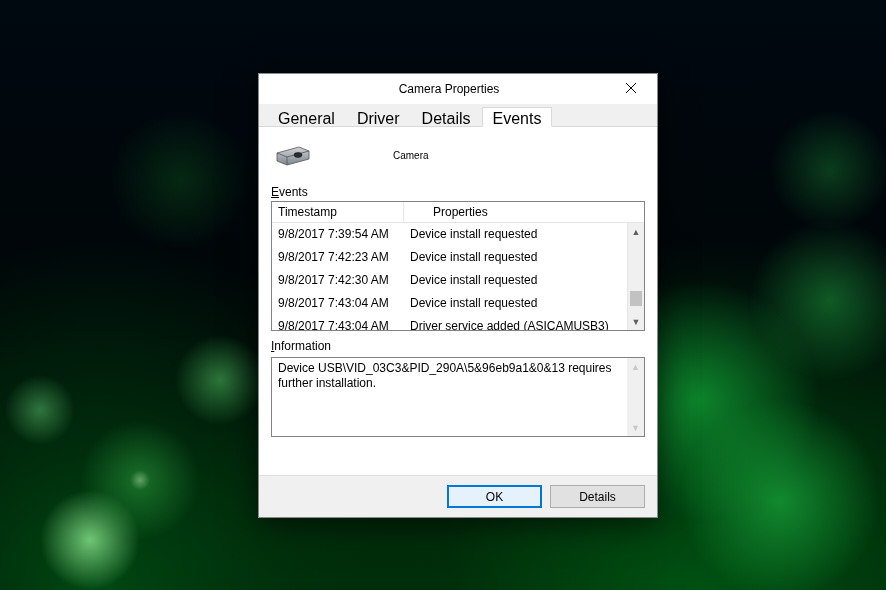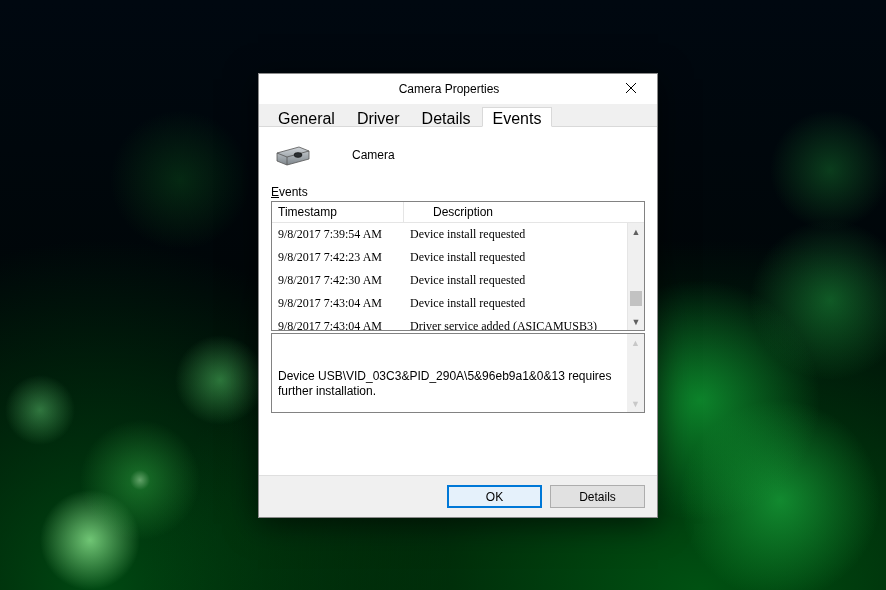--- a/index.html
+++ b/index.html
@@ -89,21 +89,21 @@
 
   .device-header {
     display: flex; align-items: center;
     gap: 20px;
     padding: 4px 4px 14px 4px;
   }
   .device-icon {
     width: 36px; height: 28px;
     position: relative;
   }
-  .device-name { font-size: 12px; margin-left: 21px; }
+  .device-name { font-size: 10px; margin-left: 62px; }
 
   .section-label {
     font-size: 12px;
     margin: 2px 0 2px 0;
   }
   .section-label .ul { text-decoration: underline; }
 
   .events-box {
     border: 1px solid #828282;
     height: 130px;
@@ -121,21 +121,21 @@
     padding: 3px 6px;
     white-space: nowrap; overflow: hidden; text-overflow: ellipsis;
   }
   .col-ts { width: 132px; border-right: 1px solid #e5e5e5; }
   .col-desc { flex: 1; }
   .events-body {
     flex: 1; overflow: hidden;
     position: relative;
   }
   .events-rows {
-    position: absolute; left: 0; top: 0; right: 17px; bottom: 0; font-family: Liberation Serif, serif;
+    position: absolute; left: 0; top: 0; right: 17px; bottom: 0;
   }
   .events-row { display: flex; font-size: 12px; line-height: 17px; }
   .events-row .col-ts { border-right: none; }
 
   
   .vscroll {
     position: absolute; right: 0; top: 0; bottom: 0; width: 17px;
     background: #f0f0f0;
     border-left: 1px solid #e5e5e5;
     display: flex; flex-direction: column; align-items: center;
@@ -155,21 +155,20 @@
     border: 1px solid #828282;
     height: 80px;
     margin-top: 2px;
     position: relative;
     background: #fff;
   }
   .info-text {
     padding: 3px 22px 3px 6px;
     font-size: 12px; line-height: 15px;
     word-break: break-word;
-    margin-top: 32px;
   }
   .info-box .vscroll { border-left: none; }
 
   .view-all {
     margin-top: 10px;
     width: 106px; height: 23px;
     background: #e1e1e1;
     border: 1px solid #adadad;
     font: inherit; font-size: 12px;
     padding: 0 8px; text-align: center;
@@ -240,21 +239,21 @@
         </svg>
       </span>
       <span class="device-name">Camera</span>
     </div>
 
     <div class="section-label"><span class="ul">E</span><span>vents</span></div>
 
     <div class="events-box">
       <div class="events-header">
         <div class="col col-ts">Timestamp</div>
-        <div class="col col-desc">Description</div>
+        <div class="col col-desc">Properties</div>
       </div>
       <div class="events-body">
         <div class="events-rows">
           <div class="events-row">
             <div class="col col-ts">9/8/2017 7:39:54 AM</div>
             <div class="col col-desc">Device install requested</div>
           </div>
           <div class="events-row">
             <div class="col col-ts">9/8/2017 7:42:23 AM</div>
             <div class="col col-desc">Device install requested</div>
@@ -276,20 +275,21 @@
         <div class="vscroll">
           <div class="arrow">▲</div>
           <div class="track">
             <div class="thumb" style="top:70%; height:20%;"></div>
           </div>
           <div class="arrow">▼</div>
         </div>
       </div>
     </div>
 
+    <div class="section-label" style="margin-top:8px;"><span class="ul">I</span><span>nformation</span></div>
 
     <div class="info-box">
       <div class="info-text">Device USB\VID_03C3&amp;PID_290A\5&amp;96eb9a1&amp;0&amp;13 requires further installation.</div>
       <div class="vscroll">
         <div class="arrow" style="color:#c8c8c8;">▲</div>
         <div class="track"></div>
         <div class="arrow" style="color:#c8c8c8;">▼</div>
       </div>
     </div>
 

